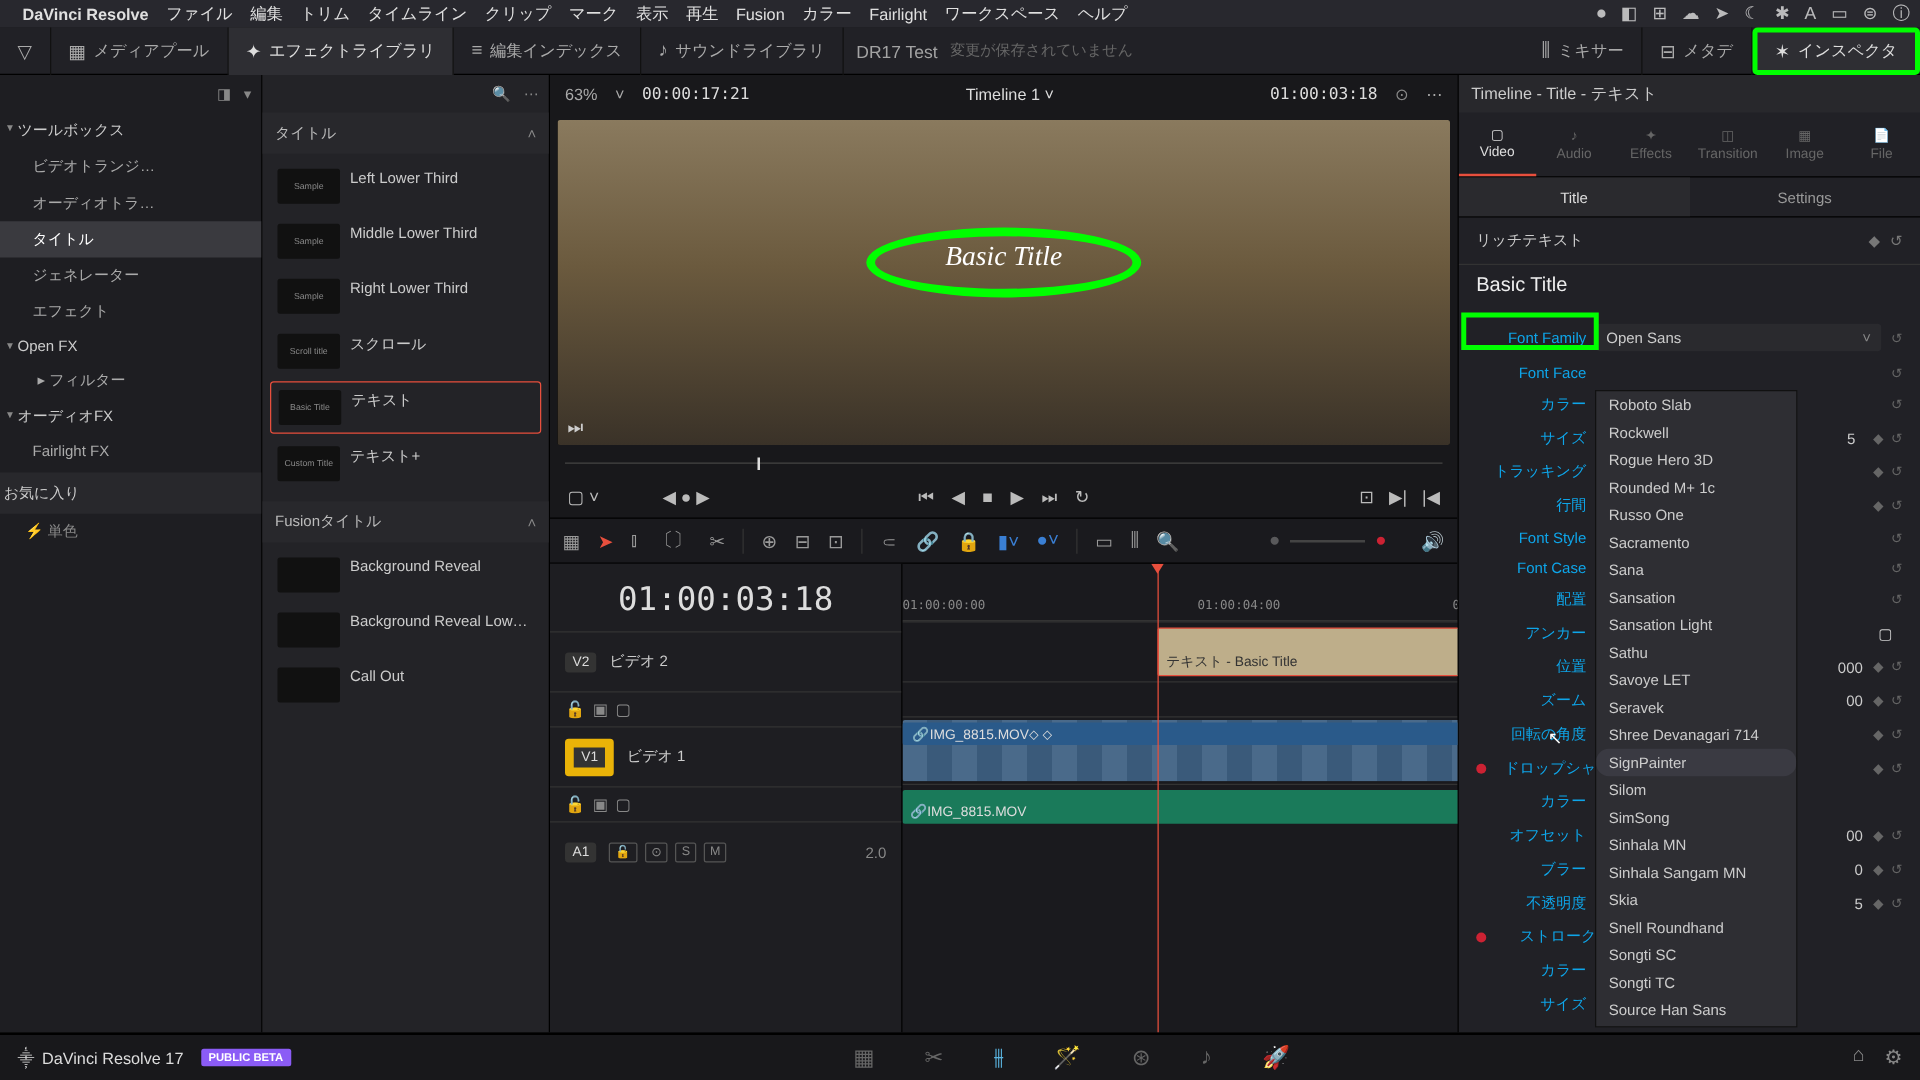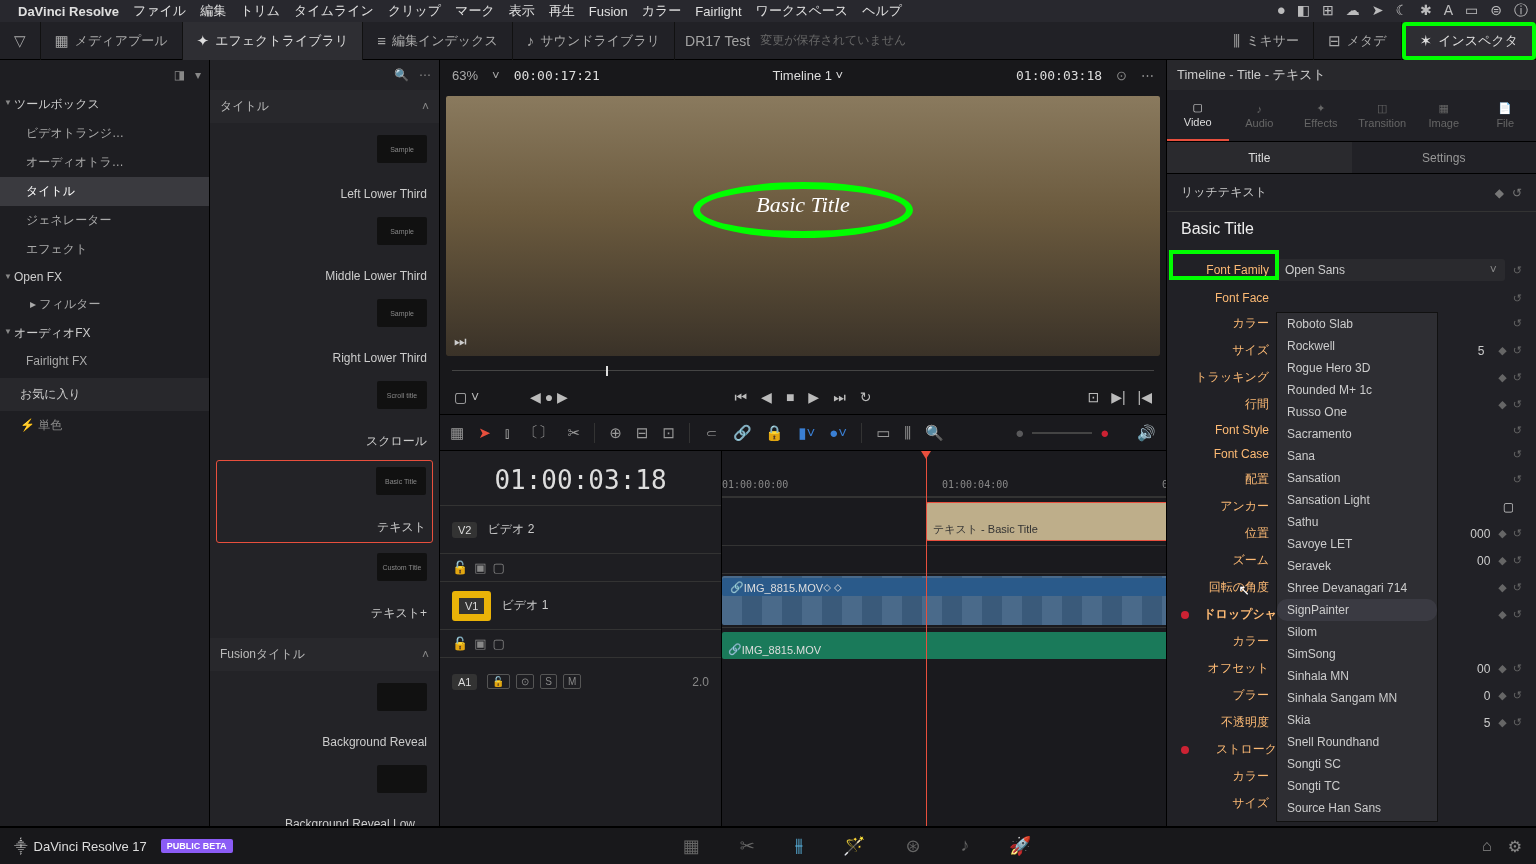--- a/index.html
+++ b/index.html
@@ -21,25 +21,25 @@
 .main { display:flex; height:calc(100% - 60px - 38px); }
 .col-left { width:210px; background:#1e1e22; border-right:1px solid #000; }
 .col-mid { width:230px; background:#232327; border-right:1px solid #000; }
 .col-center { flex:1; background:#18181b; display:flex; flex-direction:column; }
 .col-right { width:370px; background:#212126; border-left:1px solid #000; overflow:hidden; }
 .search-row { height:30px; display:flex; align-items:center; padding:0 8px; justify-content:flex-end; gap:10px; color:#888; }
 .tree-item { padding:6px 10px 6px 26px; color:#aaa; font-size:12px; cursor:pointer; }
 .tree-item.hdr { padding-left:14px; color:#ccc; position:relative; }
 .tree-item.hdr::before { content:"▼"; font-size:8px; position:absolute; left:4px; top:8px; color:#888;}
 .tree-item.sel { background:#3a3a3f; color:#fff; }
-.fav-hdr { padding:8px 20px; color:#ccc; background:#28282c; margin-top:4px; }
+.fav-hdr { padding:8px 3px; color:#ccc; background:#28282c; margin-top:4px; }
 .fav-item { padding:6px 10px 6px 20px; color:#888; font-size:12px; }
 .fav-item::before { content:"⚡ "; }
 .title-list { padding:6px; }
-.title-item { display:flex; align-items:flex-end; gap:24px; padding:6px; border-radius:3px; margin-bottom:4px; cursor:pointer;flex-direction:column; }
+.title-item { display:flex; align-items:flex-start; gap:8px; padding:6px; border-radius:3px; margin-bottom:4px; cursor:pointer; }
 .title-item.sel { border:1px solid #e84f3d; }
 .title-thumb { width:50px; height:28px; background:#111; border-radius:2px; display:flex; align-items:center; justify-content:center; font-size:7px; color:#888; }
 .title-label { color:#ccc; font-size:12px; }
 .section-hdr { padding:8px 10px; color:#bbb; background:#28282c; display:flex; align-items:center; }
 .section-hdr .chev { margin-left:auto; color:#888; }
 .center-top { height:30px; display:flex; align-items:center; padding:0 12px; gap:14px; color:#aaa; font-size:13px;text-align:right; }
 .center-top .tl-name { margin:0 auto; color:#ddd; }
 .center-top .tcin { color:#ddd; font-family:monospace; }
 .viewer { flex:0 0 260px; background:#000; margin:6px; position:relative; border-radius:2px; overflow:hidden; }
 .viewer-bg { position:absolute; inset:0; background:linear-gradient(#8a7a5e 0%, #6b5a3e 45%, #3a3228 100%); }
@@ -83,21 +83,21 @@
 .insp-tab { flex:1; display:flex; flex-direction:column; align-items:center; justify-content:center; gap:2px; color:#666; font-size:11px; cursor:pointer; }
 .insp-tab.active { color:#ddd; border-bottom:2px solid #e84f3d; }
 .insp-subtabs { height:32px; display:flex; border-bottom:1px solid #000; }
 .insp-subtab { flex:1; text-align:center; line-height:32px; color:#999; cursor:pointer; }
 .insp-subtab.active { color:#ddd; background:#2a2a2e; }
 .insp-sect { padding:10px 14px; border-bottom:1px solid #333; display:flex; align-items:center; color:#ccc; }
 .insp-sect .kf { margin-left:auto; display:flex; gap:8px; color:#777; }
 .insp-title-input { padding:8px 14px 16px; }
 .insp-title-input .val { color:#eee; font-size:16px; }
 .prop-row { display:flex; align-items:center; padding:5px 14px; gap:8px; font-size:12px; }
-.prop-row .lbl { width:88px; text-align:right; color:#fdba74; }
+.prop-row .lbl { width:88px; text-align:right; color:#0ea5e9; }
 .prop-row .val { flex:1; color:#ccc; }
 .prop-row .kf { display:flex; gap:6px; color:#666; font-size:11px; }
 .prop-row .kf span { cursor:pointer; }
 .font-sel { flex:1; background:#2a2a2e; padding:4px 8px; border-radius:3px; display:flex; align-items:center; color:#ccc; }
 .font-sel .chev { margin-left:auto; color:#888; }
 .ff-highlight { position:absolute; border:4px solid #00ff00; pointer-events:none; z-index:10; }
 .font-dropdown { position:absolute; right:98px; top:312px; width:162px; background:#2e2e33; border:1px solid #111; z-index:20; max-height:510px; overflow:hidden; }
 .font-dropdown .fitem { padding:4px 10px; color:#ccc; font-size:12px; cursor:pointer; }
 .font-dropdown .fitem.hov { background:#3a3a42;border-radius:10px; }
 .bottom-nav { position:absolute; bottom:0; left:0; right:0; height:38px; background:#18181b; display:flex; align-items:center; padding:0 14px; gap:14px; border-top:2px solid #000; }
@@ -357,21 +357,21 @@
                 <span>S</span>
                 <span>M</span>
               </span>
             <span style="margin-left:auto;color:#888;">2.0</span>
           </div>
         </div>
         <div class="tl-right">
           <div class="playhead"></div>
           <div class="ruler">
             <span class="tick" style="left:0;">01:00:00:00</span>
-            <span class="tick" style="left:220px;">01:00:04:00</span>
+            <span class="tick" style="left:236px;">01:00:04:00</span>
             <span class="tick" style="left:440px;">01:00:08:00</span>
 
           </div>
           <div class="track-lane">
             <div class="clip title">
                 <span>テキスト - Basic Title</span>
               </div>
           </div>
           <div class="track-lane" style="height:28px;"></div>
           <div class="track-lane" style="height:54px;">
@@ -525,21 +525,21 @@
     <div class="prop-row">
         <div class="lbl">回転の角度</div>
         <div class="val"></div>
         <div class="kf">
           <span>◆</span>
           <span>↺</span>
         </div>
       </div>
     <div class="prop-row">
         <span class="red-dot"></span>
-        <div class="lbl" style="width:74px;font-weight:bold;">ドロップシャ</div>
+        <div class="lbl" style="width:74px;">ドロップシャ</div>
         <div class="val"></div>
         <div class="kf">
           <span>◆</span>
           <span>↺</span>
         </div>
       </div>
     <div class="prop-row">
         <div class="lbl">カラー</div>
         <div class="val"></div>
         <div class="kf"></div>

